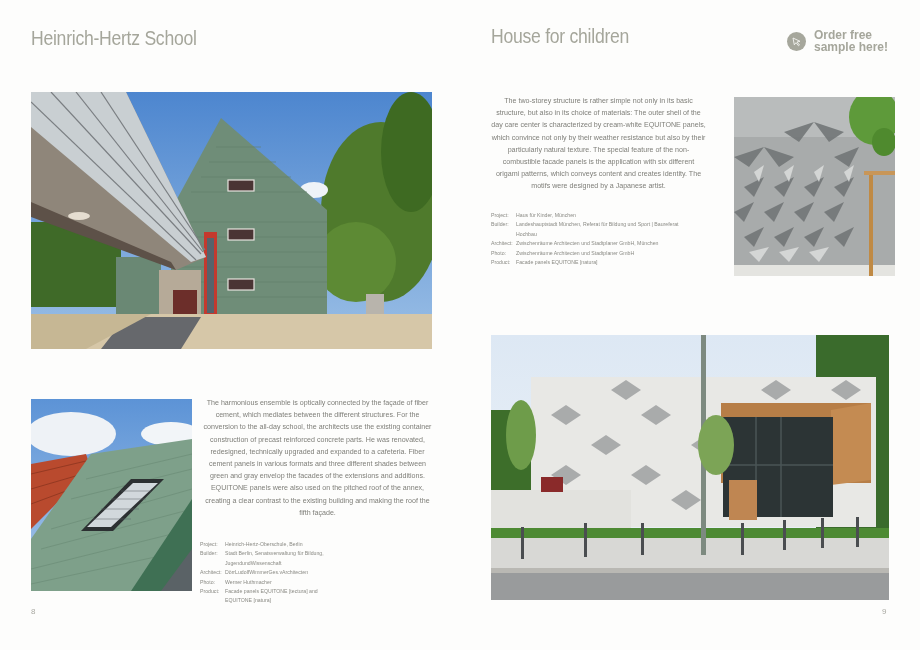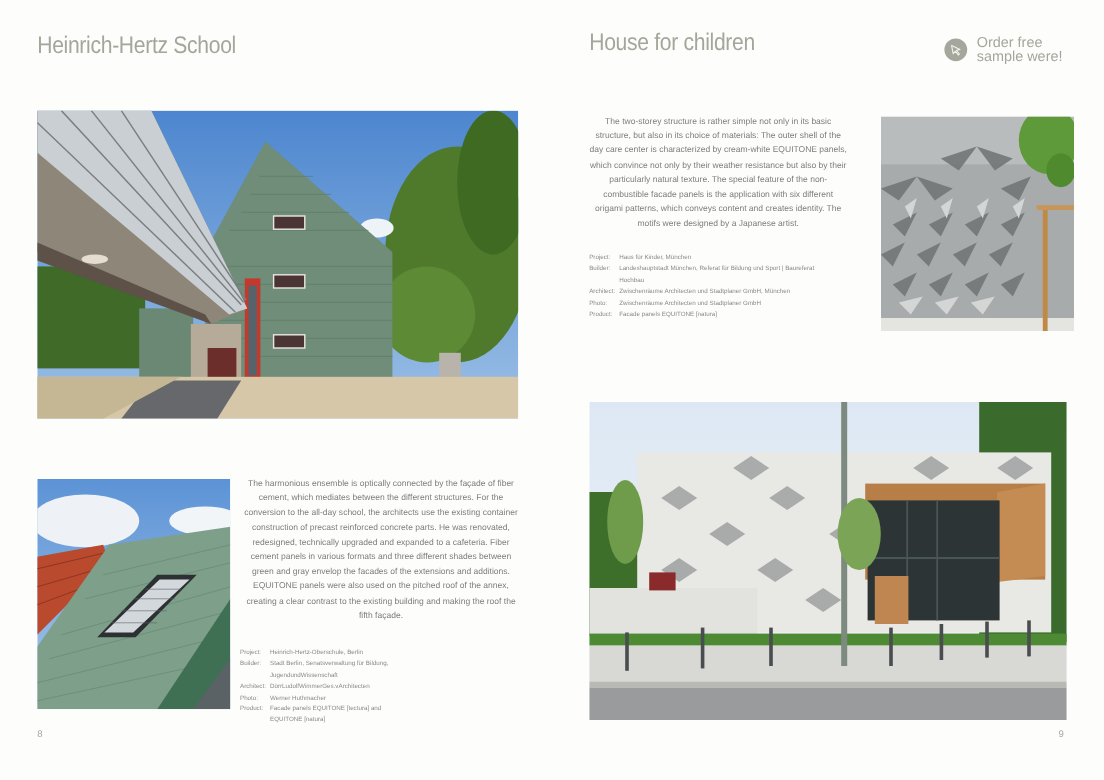--- a/index.html
+++ b/index.html
@@ -15,21 +15,21 @@
     transform: scaleX(0.88);
     transform-origin: left top;
     white-space: nowrap;
   }
 
   .order-btn { display: flex; align-items: center; gap: 8px; cursor: pointer; }
   .order-circle {
     width: 19px; height: 19px; border-radius: 50%;
     background: #a6a79c; display: flex; align-items: center; justify-content: center;
   }
-  .order-text { font-size: 12px; line-height: 12px; color: #a5a69b; }
+  .order-text { font-size: 12px; line-height: 12px; color: #a5a69b; font-weight: bold; }
 
   .body-text {
     font-size: 7.1px; line-height: 12.2px; color: #7e7e78;
     letter-spacing: 0;
     text-align: center;
   }
   .meta { font-size: 5.2px; line-height: 9.4px; color: #8a8a84; }
   .meta-row { display: flex; }
   .meta-key { width: 25px; flex: none; }
   .meta-val { flex: 1; }
@@ -175,21 +175,21 @@
 <div class="abs title" style="left:491px; top:25px;">House for children</div>
 
 <div class="abs order-btn" style="left:787px; top:29px;">
   <div class="order-circle">
     <svg width="11" height="11" viewBox="0 0 11 11">
       <path d="M2 2 L9 5.3 L6 6 L8.5 9 L7.5 9.8 L5 6.7 L3.3 8.8 Z" fill="none" stroke="#f4f4f0" stroke-width="0.9" stroke-linejoin="round"></path>
     </svg>
   </div>
   <div class="order-text">
     <div>Order free</div>
-    <div>sample were!</div>
+    <div>sample here!</div>
   </div>
 </div>
 
 <div class="abs body-text" style="left:491px; top:95px; width:215px;">The two-storey structure is rather simple not only in its basic structure, but also in its choice of materials: The outer shell of the day care center is characterized by cream-white EQUITONE panels, which convince not only by their weather resistance but also by their particularly natural texture. The special feature of the non-combustible facade panels is the application with six different origami patterns, which conveys content and creates identity. The motifs were designed by a Japanese artist.</div>
 
 <div class="abs meta" style="left:491px; top:211px; width:190px;">
   <div class="meta-row">
       <span class="meta-key">Project:</span>
       <span class="meta-val">Haus für Kinder, München</span>
     </div>

